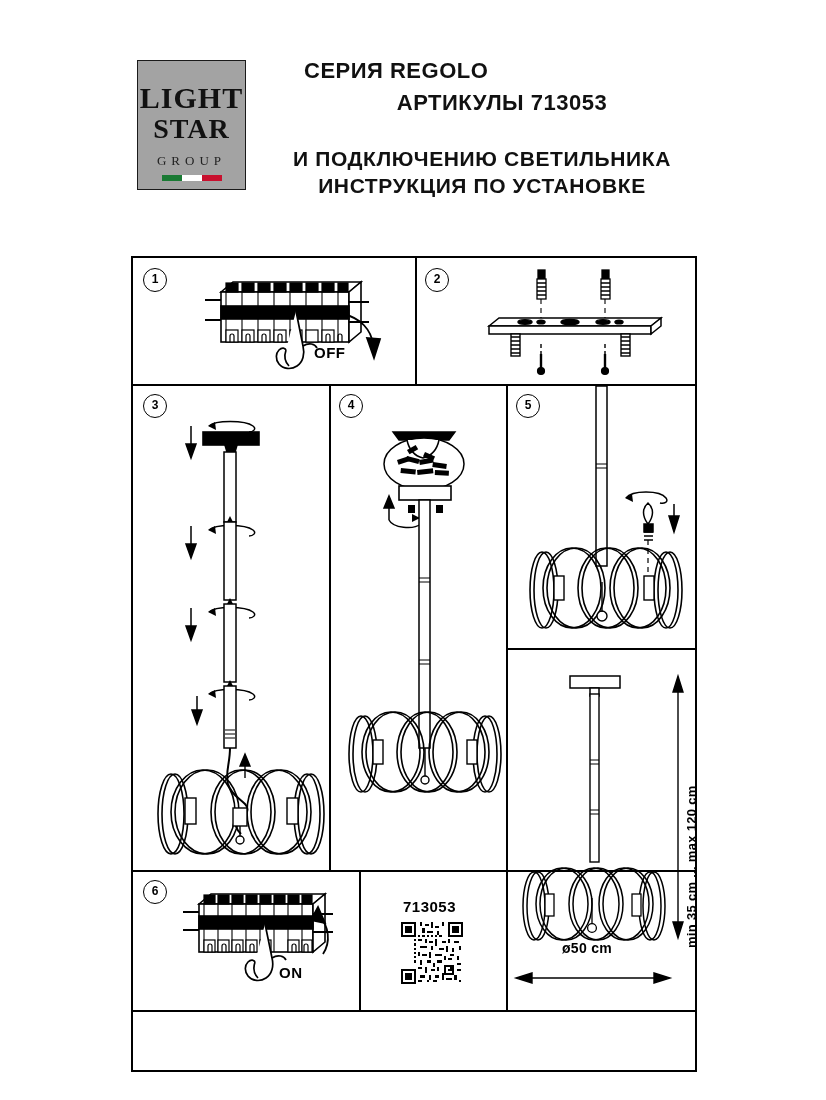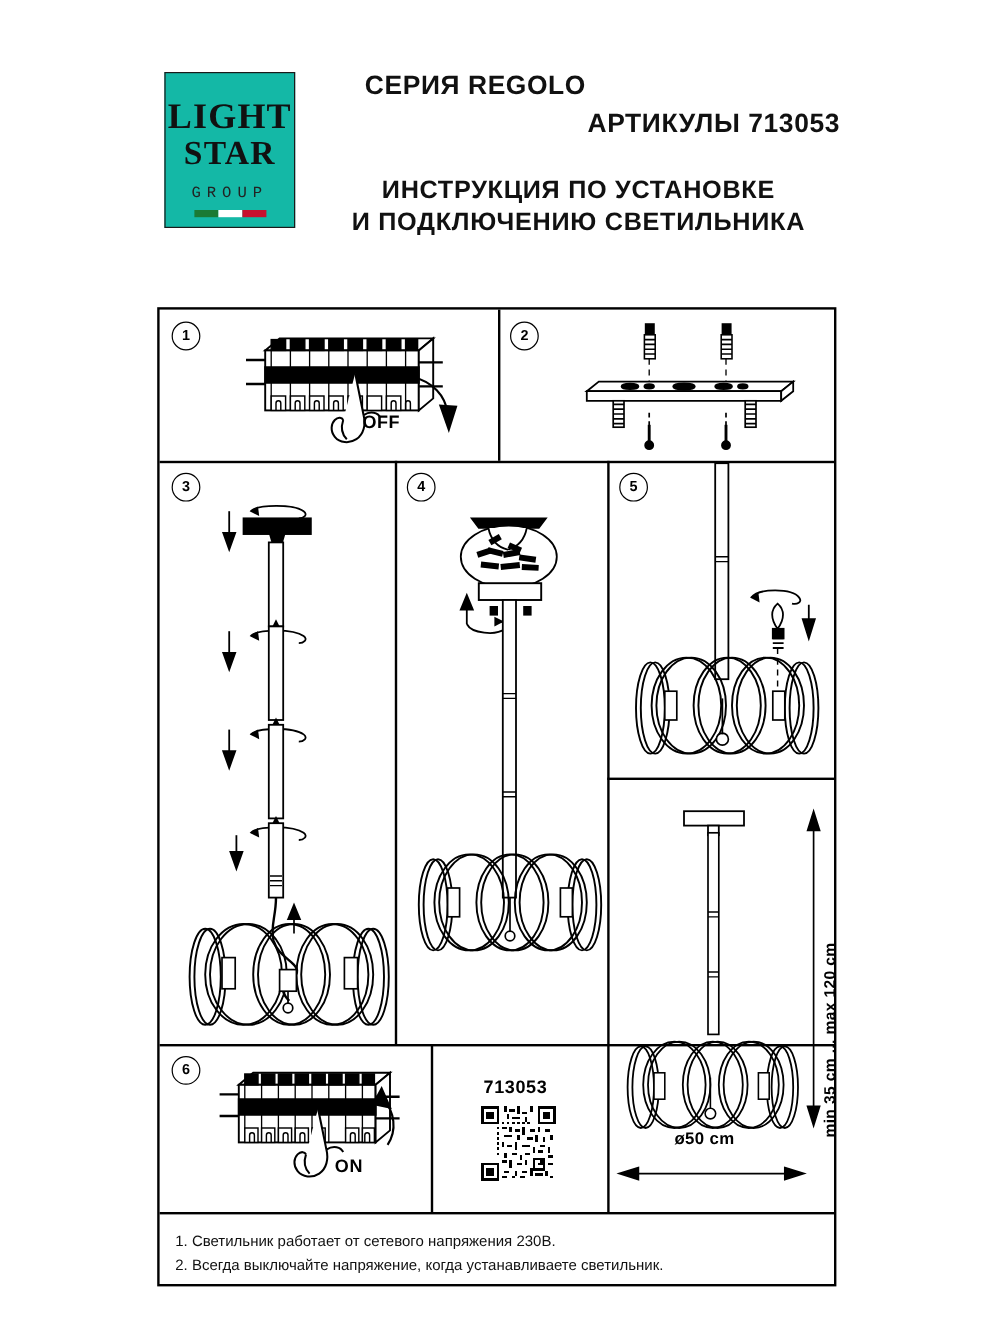--- a/index.html
+++ b/index.html
@@ -1,33 +1,33 @@
 <!DOCTYPE html>
 <html><head>
 <meta charset="utf-8">
 <style>
   html,body{margin:0;padding:0;background:#ffffff;}
   body{width:826px;height:1100px;position:relative;font-family:"Liberation Sans",sans-serif;color:#000;}
   .page{position:absolute;left:0;top:0;width:826px;height:1100px;background:#fff;}
 
   
-  .logo-box{position:absolute;left:137px;top:60px;width:107px;height:128px;border:1.5px solid #1a1a1a;background:#14b8a6;}
+  .logo-box{position:absolute;left:137px;top:60px;width:107px;height:128px;border:1.5px solid #1a1a1a;background:#a3a3a3;}
   .logo-inner{position:absolute;left:0;top:0;width:107px;height:128px;}
   .logo-light,.logo-star{position:absolute;left:0;width:107px;text-align:center;
       font-family:"Liberation Serif",serif;font-weight:bold;color:#111;letter-spacing:1px;}
   .logo-light{top:22px;font-size:30px;line-height:30px;}
   .logo-star{top:52px;font-size:28px;line-height:32px;}
   .logo-group{position:absolute;left:0;top:92px;width:107px;text-align:center;
-      font-family:Liberation Mono, monospace;font-size:13px;letter-spacing:5px;color:#222;}
+      font-family:Liberation Serif, serif;font-size:13px;letter-spacing:5px;color:#222;}
   .flag{position:absolute;left:24px;top:114px;width:60px;height:6px;display:flex;}
   .flag i{display:block;height:100%;flex:1;}
 
   .hdr{position:absolute;font-weight:bold;color:#111;}
   .hdr-l1{left:304px;top:58px;width:396px;text-align:left;font-size:22px;letter-spacing:.5px;}
-  .hdr-l2{left:304px;top:90px;width:396px;text-align:right;font-size:22px;letter-spacing:.5px;}
+  .hdr-l2{left:304px;top:90px;width:396px;text-align:center;font-size:22px;letter-spacing:.5px;}
   .hdr-l3{left:264px;top:145px;width:436px;text-align:center;font-size:21px;letter-spacing:.6px;line-height:27px;}
 
   
   .frame{position:absolute;left:131px;top:256px;width:566px;height:816px;border:2.2px solid #000;box-sizing:border-box;}
   .cell{position:absolute;box-sizing:border-box;}
   .hline{position:absolute;background:#000;height:1.6px;}
   .vline{position:absolute;background:#000;width:1.6px;}
 
   .num{position:absolute;width:22px;height:22px;border:1.4px solid #000;border-radius:50%;
        font-size:12px;font-weight:bold;text-align:center;line-height:21px;background:#fff;}
@@ -59,22 +59,22 @@
         <i style="background:#1a7a34"></i>
           <i style="background:#ffffff"></i>
           <i style="background:#c8102e"></i>
       </div>
     </div>
   </div>
 
   <div class="hdr hdr-l1">СЕРИЯ REGOLO</div>
   <div class="hdr hdr-l2">АРТИКУЛЫ 713053</div>
   <div class="hdr hdr-l3">
+    <div>И ПОДКЛЮЧЕНИЮ СВЕТИЛЬНИКА</div>
     <div>ИНСТРУКЦИЯ ПО УСТАНОВКЕ</div>
-    <div>И ПОДКЛЮЧЕНИЮ СВЕТИЛЬНИКА</div>
   </div>
 
   <div class="frame">
 
     <div class="hline" style="left:0;top:126px;width:562px;"></div>
     <div class="hline" style="left:0;top:612px;width:562px;"></div>
     <div class="hline" style="left:0;top:752px;width:562px;"></div>
     <div class="hline" style="left:373px;top:390px;width:189px;"></div>
     <div class="vline" style="left:282px;top:0;height:126px;"></div>
     <div class="vline" style="left:196px;top:126px;height:486px;"></div>
@@ -117,21 +117,21 @@
         <g fill="#fff" stroke="#000" stroke-width="1.7">
           <path d="M103 41 C106 56 108 66 110 76 C112 84 110 92 104 96 C98 100 90 99 86 94 C82 89 83 83 86 80 C89 77 92 78 93 80"></path>
           <path d="M110 76 C116 72 122 74 124 78"></path>
           <path d="M93 80 C91 86 92 92 96 96"></path>
         </g>
         <g fill="#000" stroke="#000" stroke-width="1.8">
           <path d="M150 44 C168 48 178 60 180 74" fill="none"></path>
           <path d="M174 68 L181 88 L187 69 Z"></path>
         </g>
       </svg>
-      <div class="cap" style="left:169px;top:86px;">OFF</div>
+      <div class="cap" style="left:181px;top:86px;">OFF</div>
     </div>
 
     <div class="cell" style="left:282px;top:0;width:280px;height:126px;">
       <div class="num" style="left:10px;top:10px;">2</div>
       <svg style="position:absolute;left:60px;top:8px;" width="200" height="112" viewBox="0 0 200 112">
         <g fill="none" stroke="#000" stroke-width="1.5">
           <path d="M14 60 L24 52 L186 52 L176 60 Z" fill="#fff"></path>
           <path d="M14 60 L176 60 L176 68 L14 68 Z" fill="#fff"></path>
           <path d="M176 60 L186 52 L186 60 L176 68 Z" fill="#fff"></path>
           <ellipse cx="95" cy="56" rx="9" ry="2.6" fill="#000"></ellipse>
@@ -548,18 +548,14 @@
           <rect x="23" y="21" width="1" height="2"></rect>
             <rect x="26" y="22" width="2" height="1"></rect>
         </g>
       </svg>
     </div>
 
     <div class="cell" style="left:0;top:752px;width:562px;height:60px;"></div>
 
   </div>
 
-  <div class="notes">
-    <div>1. Светильник работает от сетевого напряжения 230В.</div>
-    <div>2. Всегда выключайте напряжение, когда устанавливаете светильник.</div>
-  </div>
 
 </div>
 
 </body></html>

